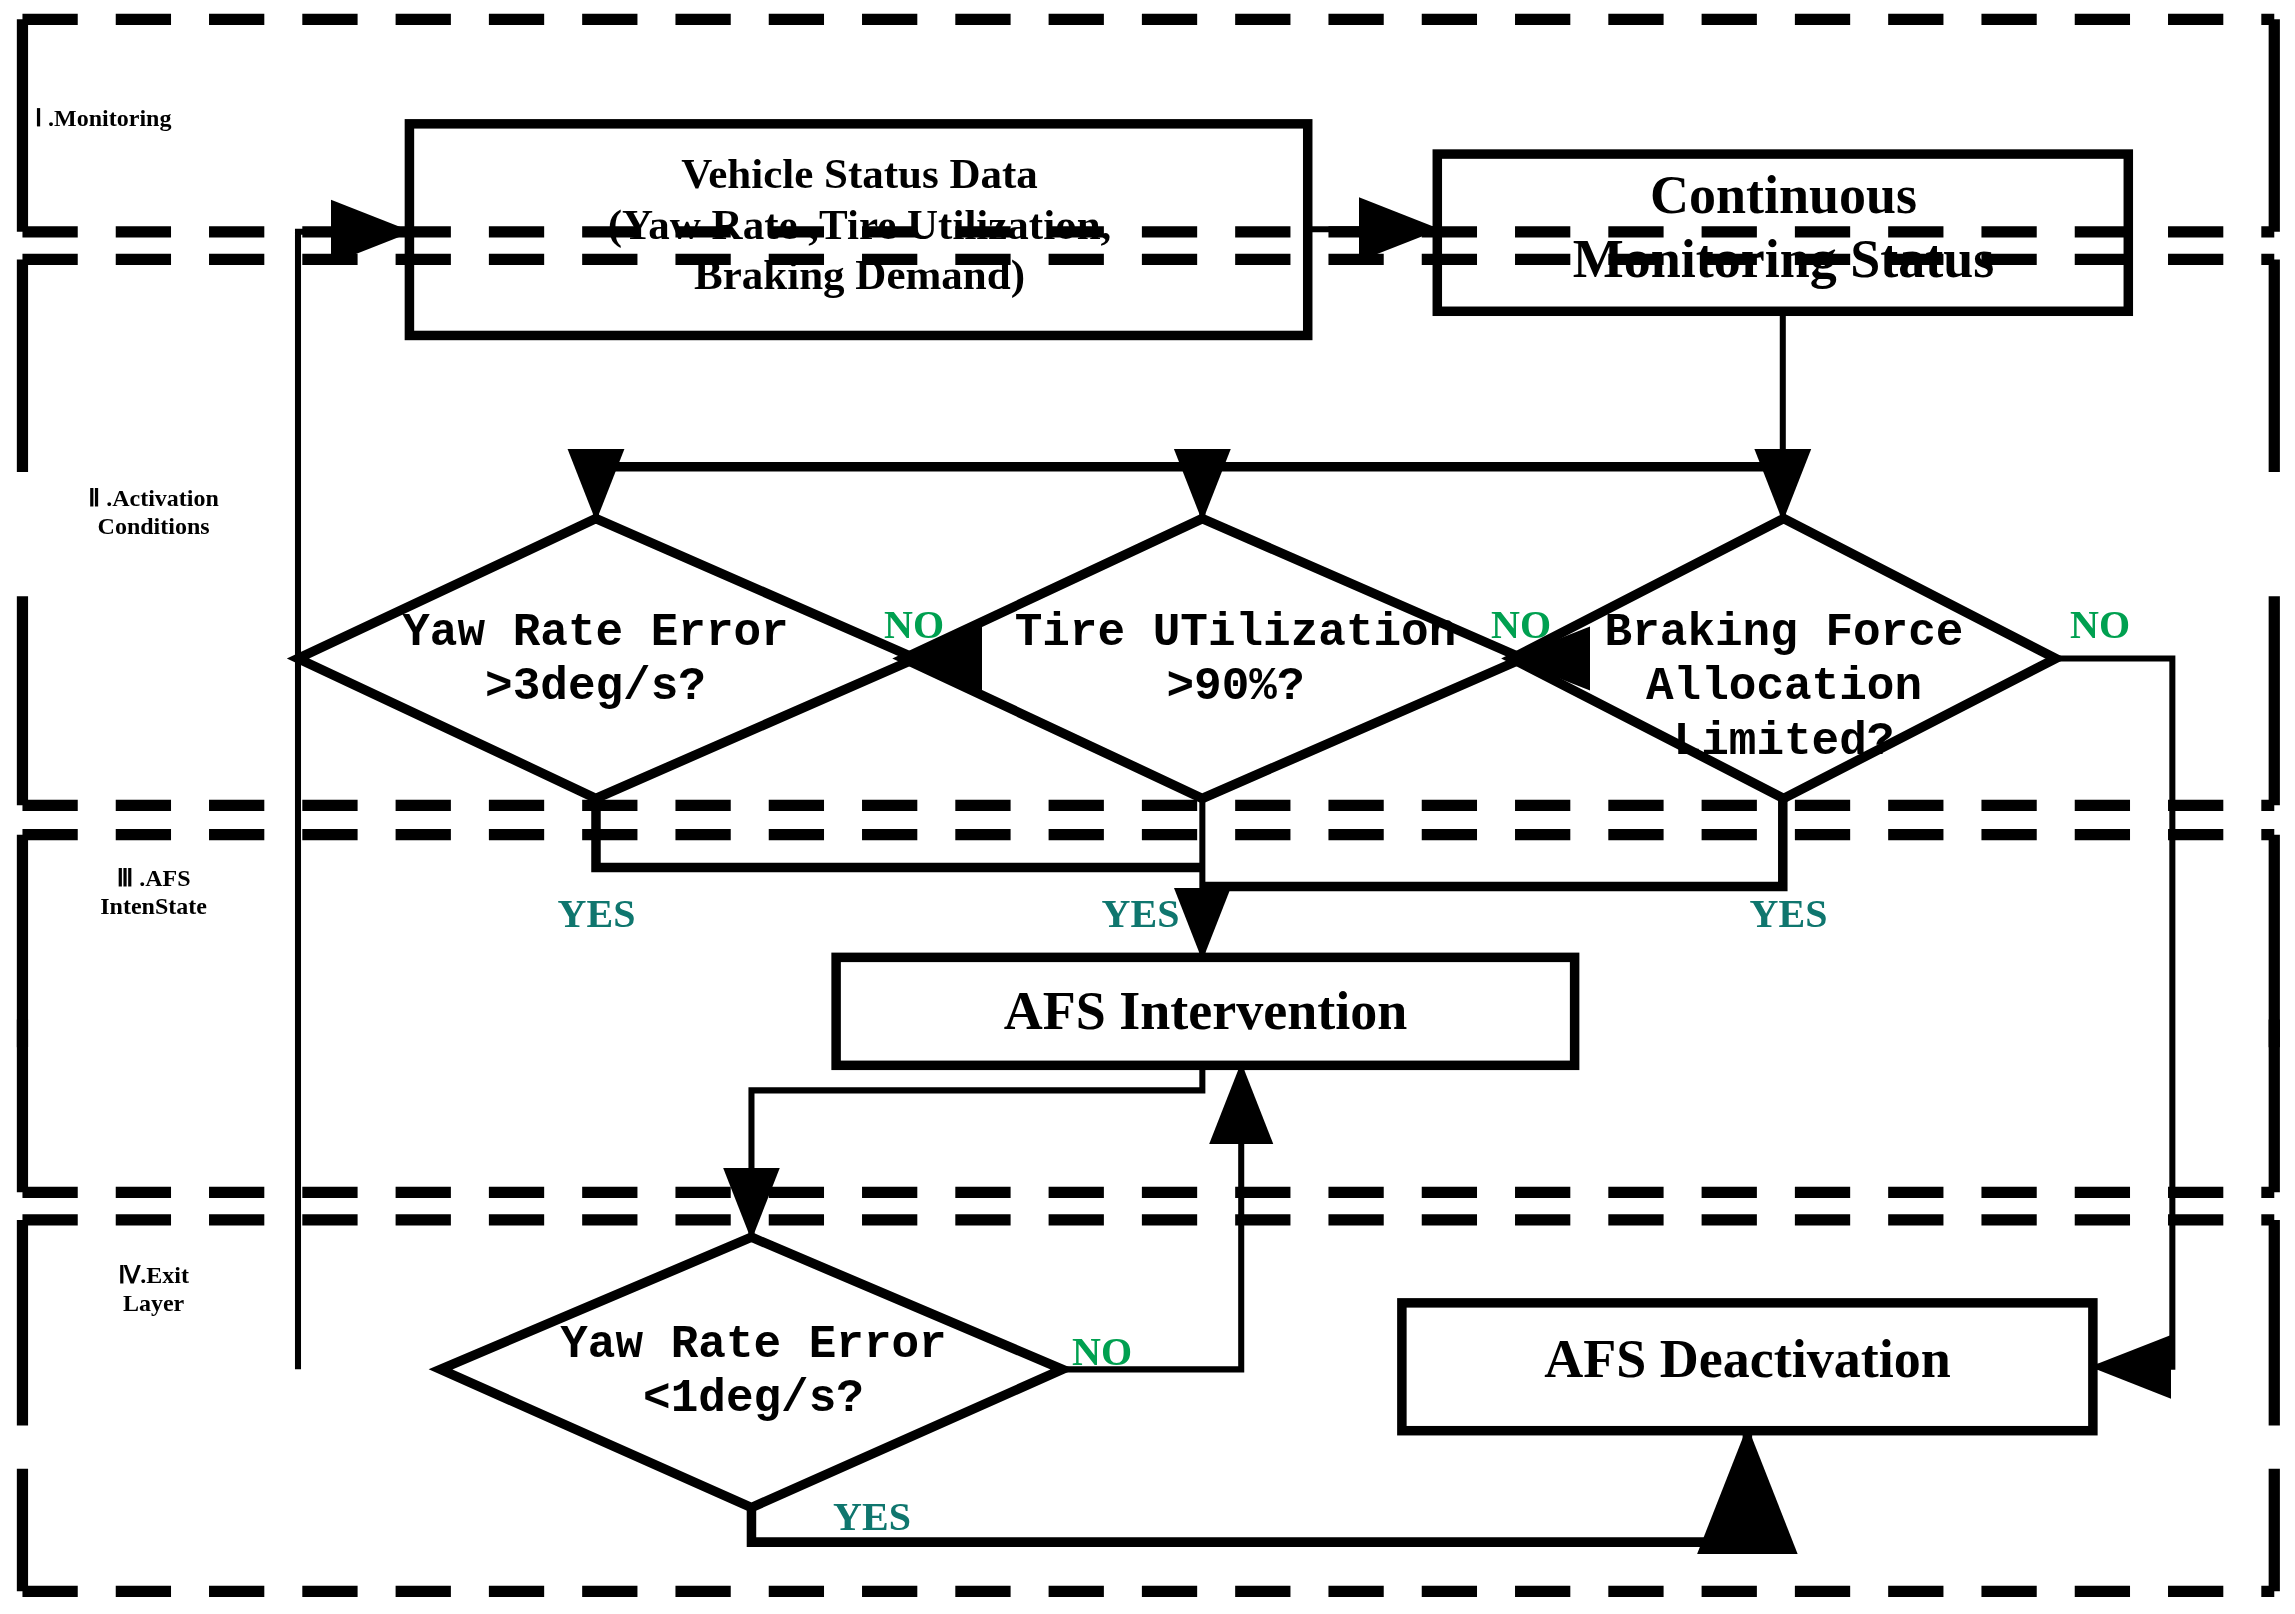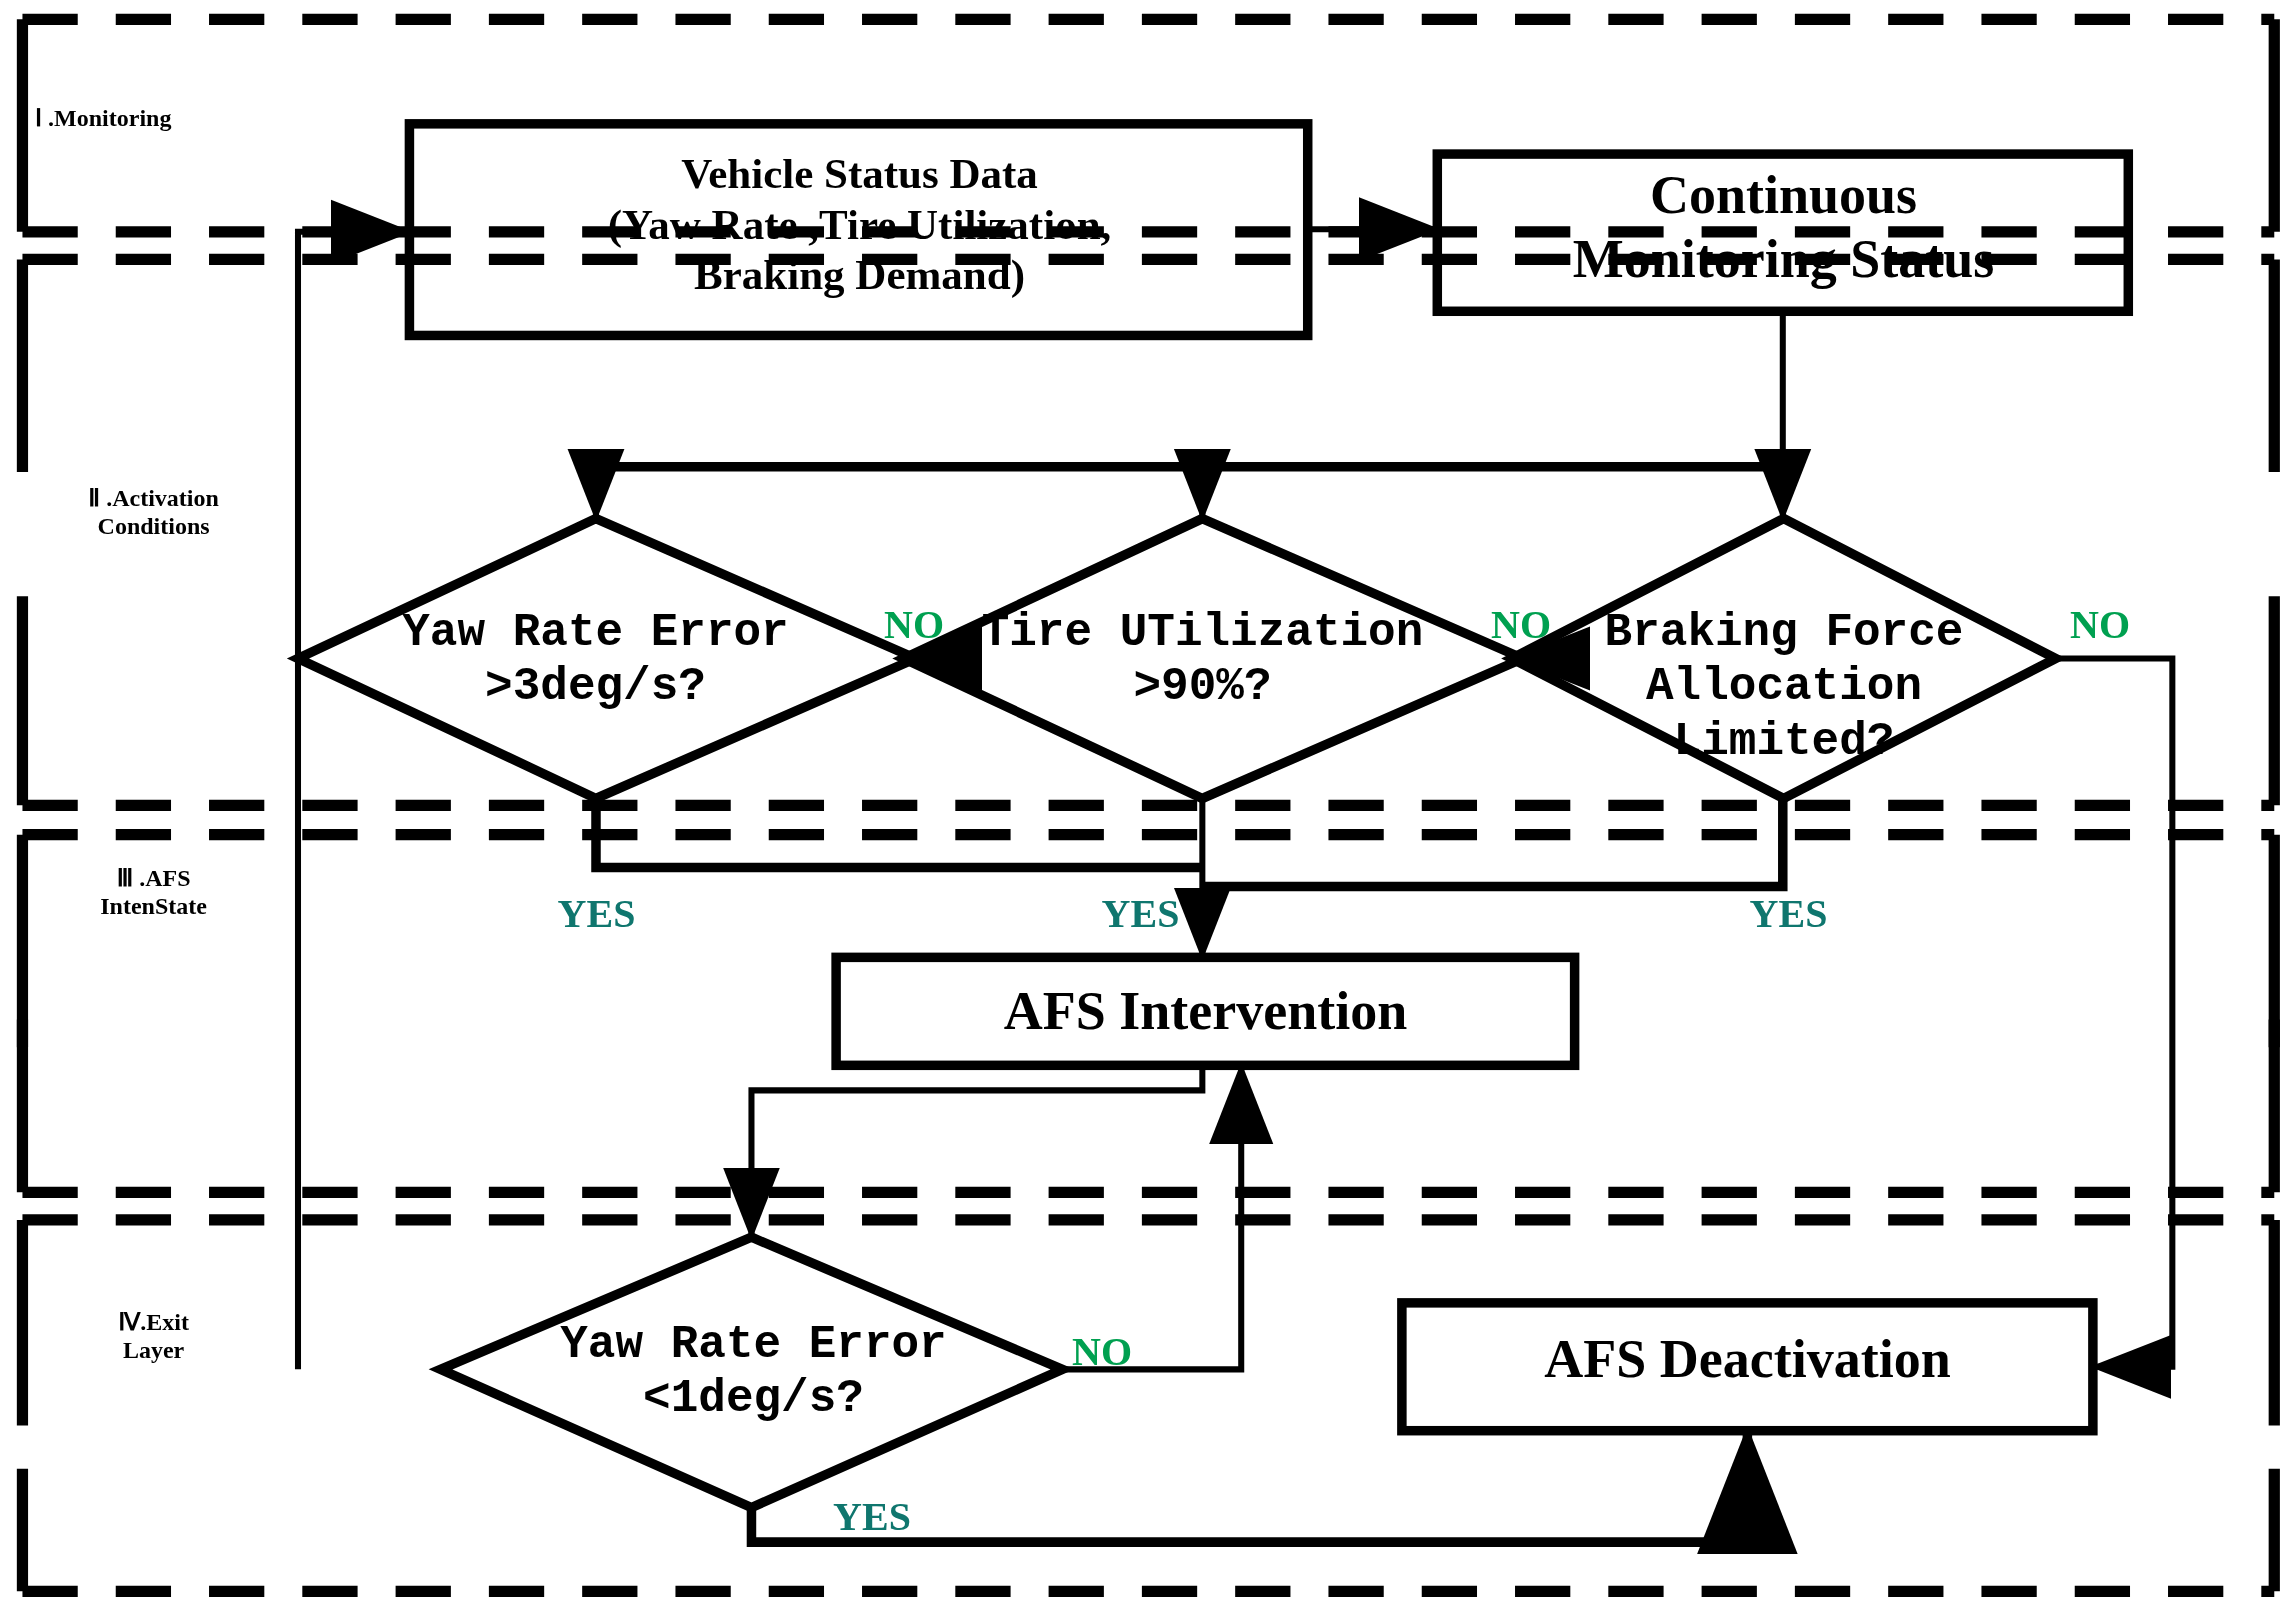--- a/index.html
+++ b/index.html
@@ -119,34 +119,34 @@
 
       <path d="M870,1745 L870,1785 L2023,1785 L2023,1656" stroke-width="11" marker-end="url(#ahb)"></path>
     </g>
   </svg>
 
   <div class="lbl layer-label" style="left:35px;top:104px;width:259px;text-align:left;">Ⅰ .Monitoring</div>
   <div class="lbl layer-label" style="left:15.6px;top:484px;width:276px;">Ⅱ .Activation
 Conditions</div>
   <div class="lbl layer-label" style="left:15.6px;top:864px;width:276px;">Ⅲ .AFS
 IntenState</div>
-  <div class="lbl layer-label" style="left:15.6px;top:1261px;width:276px;margin-top:47px;">Ⅳ.Exit
+  <div class="lbl layer-label" style="left:15.6px;top:1261px;width:276px;">Ⅳ.Exit
 Layer</div>
 
   <div class="lbl boxtext" style="left:410px;top:149px;width:899px;">Vehicle Status Data
 (Yaw Rate ,Tire Utilization,
 Braking Demand)</div>
   <div class="lbl boxtext-big" style="left:1438px;top:164px;width:691px;">Continuous
 Monitoring Status</div>
   <div class="lbl boxtext-big" style="left:836px;top:980px;width:739px;">AFS Intervention</div>
   <div class="lbl boxtext-big" style="left:1402px;top:1328px;width:691px;">AFS Deactivation</div>
 
   <div class="lbl diatext" style="left:371px;top:606px;width:449px;">Yaw Rate Error
 &gt;3deg/s?</div>
-  <div class="lbl diatext" style="left:978px;top:606px;width:449px;">Tire UTilization
+  <div class="lbl diatext" style="left:1011px;top:606px;width:449px;">Tire UTilization
 &gt;90%?</div>
   <div class="lbl diatext" style="left:1555px;top:606px;width:458px;">Braking Force
 Allocation Limited?</div>
   <div class="lbl diatext" style="left:529px;top:1318px;width:449px;">Yaw Rate Error
 &lt;1deg/s?</div>
 
   <div class="lbl yn no" style="left:862px;top:586px;width:104px;">NO</div>
   <div class="lbl yn no" style="left:1469px;top:586px;width:104px;">NO</div>
   <div class="lbl yn no" style="left:2048px;top:586px;width:104px;">NO</div>
   <div class="lbl yn no" style="left:1050px;top:1313px;width:104px;">NO</div>

